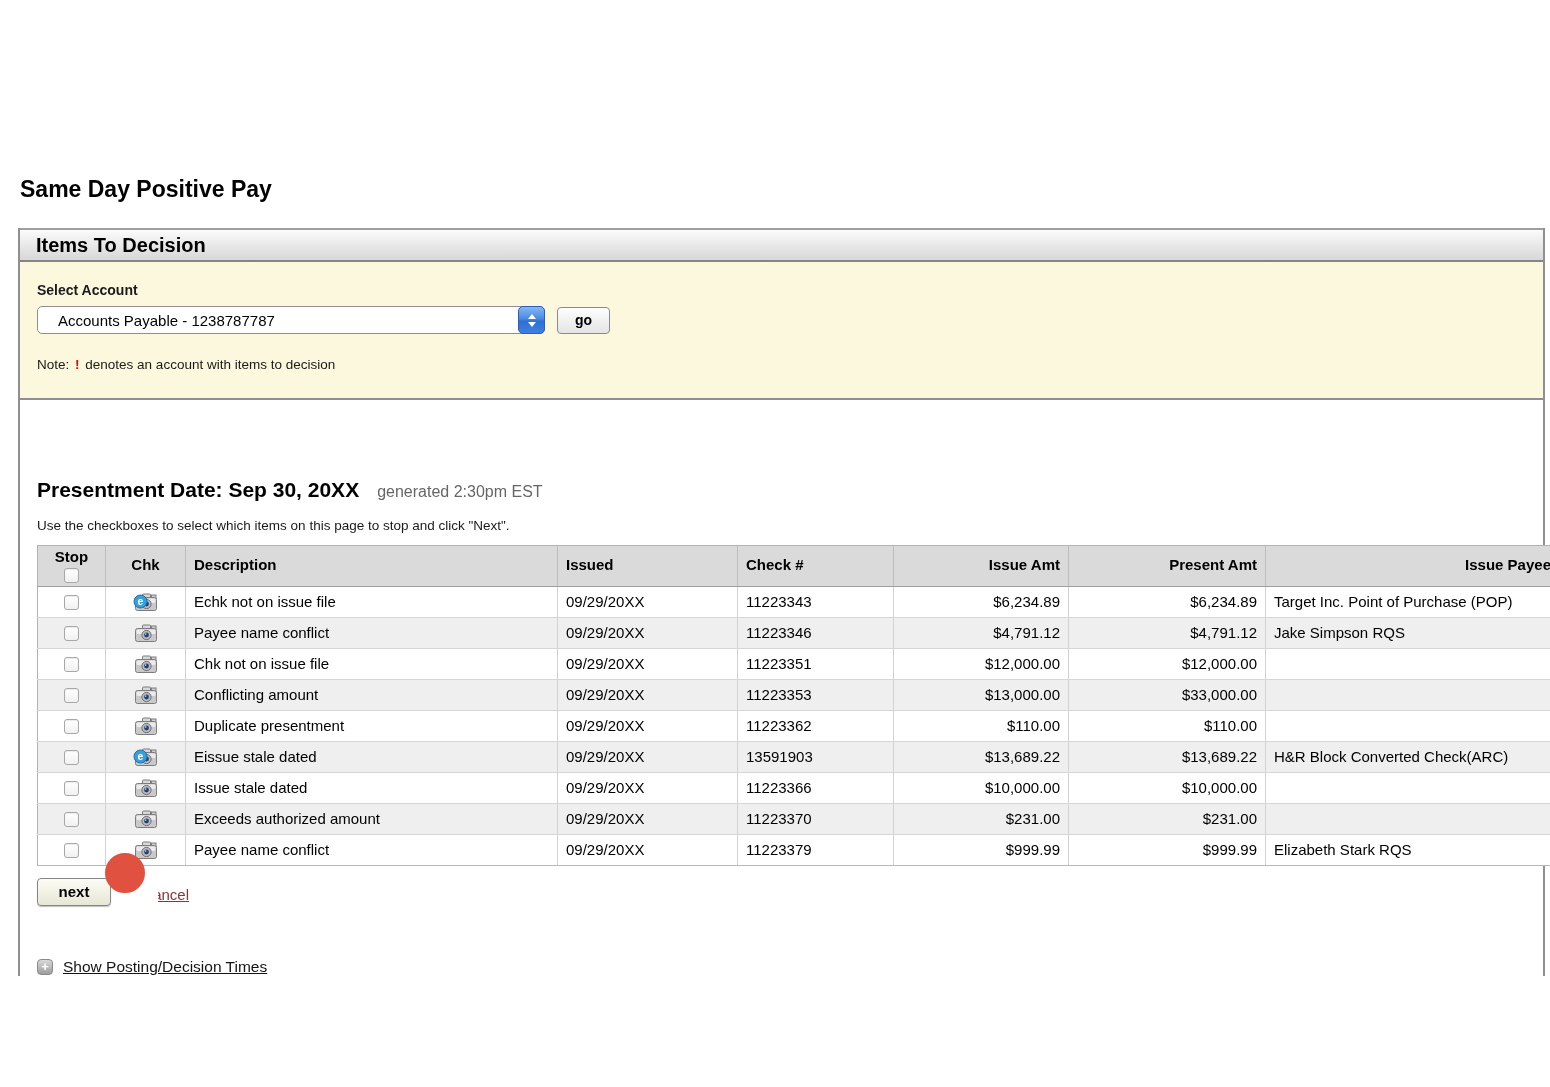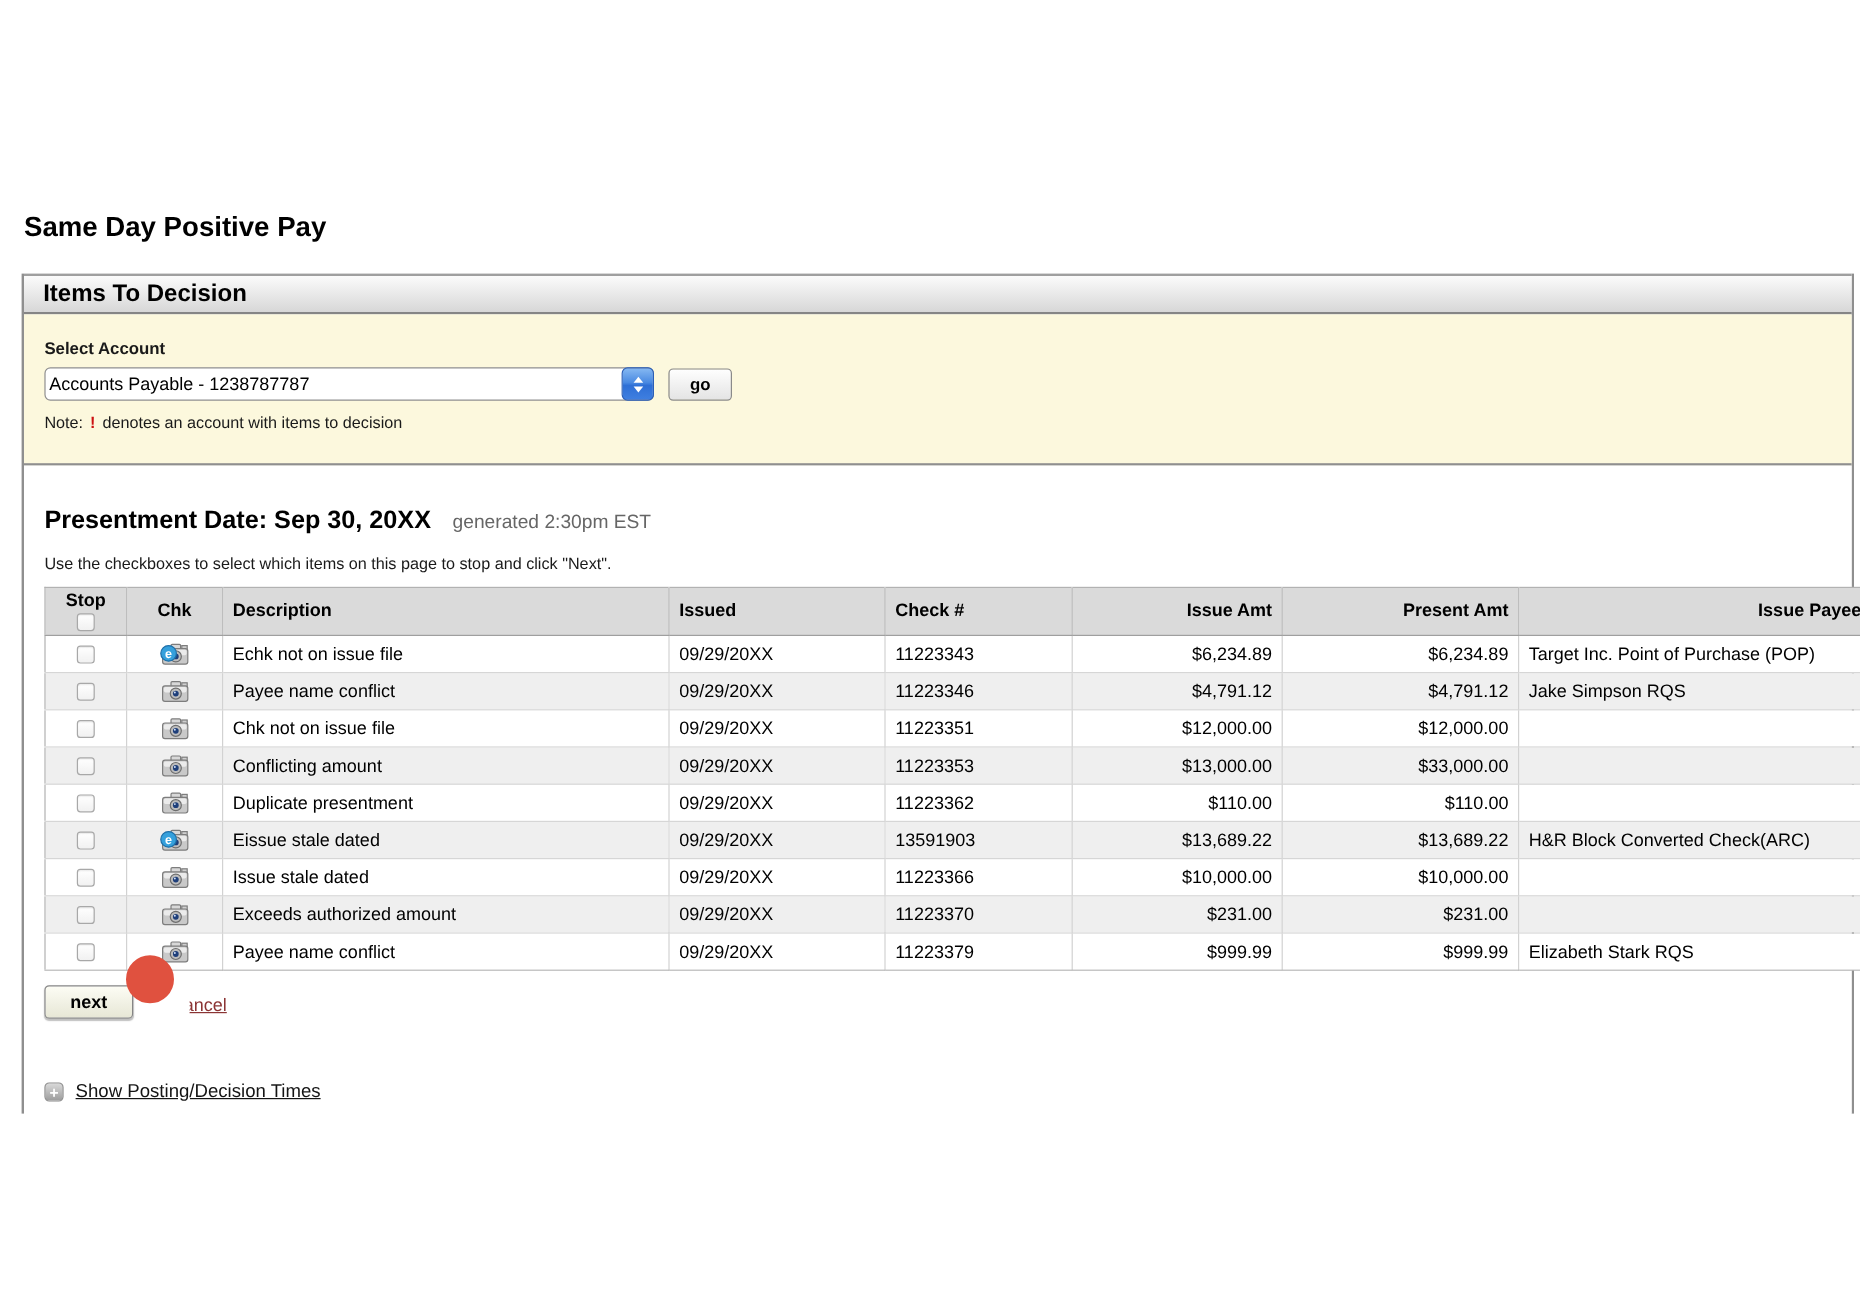--- a/index.html
+++ b/index.html
@@ -15,36 +15,36 @@
   .panel-header { height:34px; background:linear-gradient(#fbfbfb,#d7d7d7);
     border-top:2px solid #9f9f9f; border-bottom:2px solid #858585;
     display:flex; align-items:center; padding-left:16px; }
   .panel-header span { font-size:20px; font-weight:bold; color:#000; }
 
   .account-section { background:#fcf8dd; border-bottom:2px solid #8f8f8f; padding:20px 17px 26px 17px; }
   .account-label { font-weight:bold; font-size:14px; color:#1a1a1a; }
   .select-row { display:flex; align-items:center; gap:12px; margin-top:8px; }
   .select { width:508px; height:28px; background:#fff; border:1px solid #8f8f8f; border-radius:5px;
     display:flex; align-items:center; justify-content:space-between; cursor:default; }
-  .select-value { padding-left:3px; font-size:15px; color:#000; white-space:nowrap; }
+  .select-value { padding-left:20px; font-size:15px; color:#000; white-space:nowrap; }
   .select-stepper { width:27px; height:28px; margin:-1px; border-radius:5px;
     background:linear-gradient(#85b8f2 0%,#4a8ae2 45%,#2e6fd6 55%,#3f7fe0 100%);
     border:1px solid #2a5fb8; display:flex; flex-direction:column; align-items:center;
     justify-content:center; gap:3px; }
   .tri { width:0; height:0; display:block; }
   .tri.up   { border-left:4px solid transparent; border-right:4px solid transparent; border-bottom:5px solid #fff; }
   .tri.down { border-left:4px solid transparent; border-right:4px solid transparent; border-top:5px solid #fff; }
   .go-btn { height:27px; min-width:53px; padding:0 12px; border:1px solid #8a8a8a; border-radius:4px;
     background:linear-gradient(#fefefe,#e4e4e4); font-weight:bold; font-size:14px;
     font-family:"Liberation Sans", sans-serif; cursor:pointer; }
-  .note { margin-top:11px; font-size:13.5px; color:#1a1a1a; }
+  .note { margin-top:23px; font-size:13.5px; color:#1a1a1a; }
   .note .note-mark { color:#cc1111; font-weight:bold; padding:0 2px; }
 
   .content { background:#fff; padding:34px 0 0 17px; min-height:540px; position:relative; }
-  .presentment-row { display:flex; align-items:baseline; gap:18px; }
+  .presentment-row { display:flex; align-items:baseline; gap:18px;margin-top:44px; }
   .presentment-row h2 { font-size:21px; font-weight:bold; color:#000; }
   .generated { font-size:16px; color:#666; }
   .instructions { margin-top:16px; font-size:13.5px; color:#1a1a1a; }
 
   table.items { margin-top:12px; border-collapse:collapse; table-layout:fixed; width:1522px;
     border-top:1px solid #b2b2b2; border-left:1px solid #b2b2b2; }
   thead th { background:#dadada; font-size:15px; font-weight:bold; color:#000; text-align:left;
     padding:3px 8px; height:40px; vertical-align:top; border-right:1px solid #bdbdbd;
     border-bottom:1px solid #9f9f9f; }
   thead th:first-child { text-align:center; }

